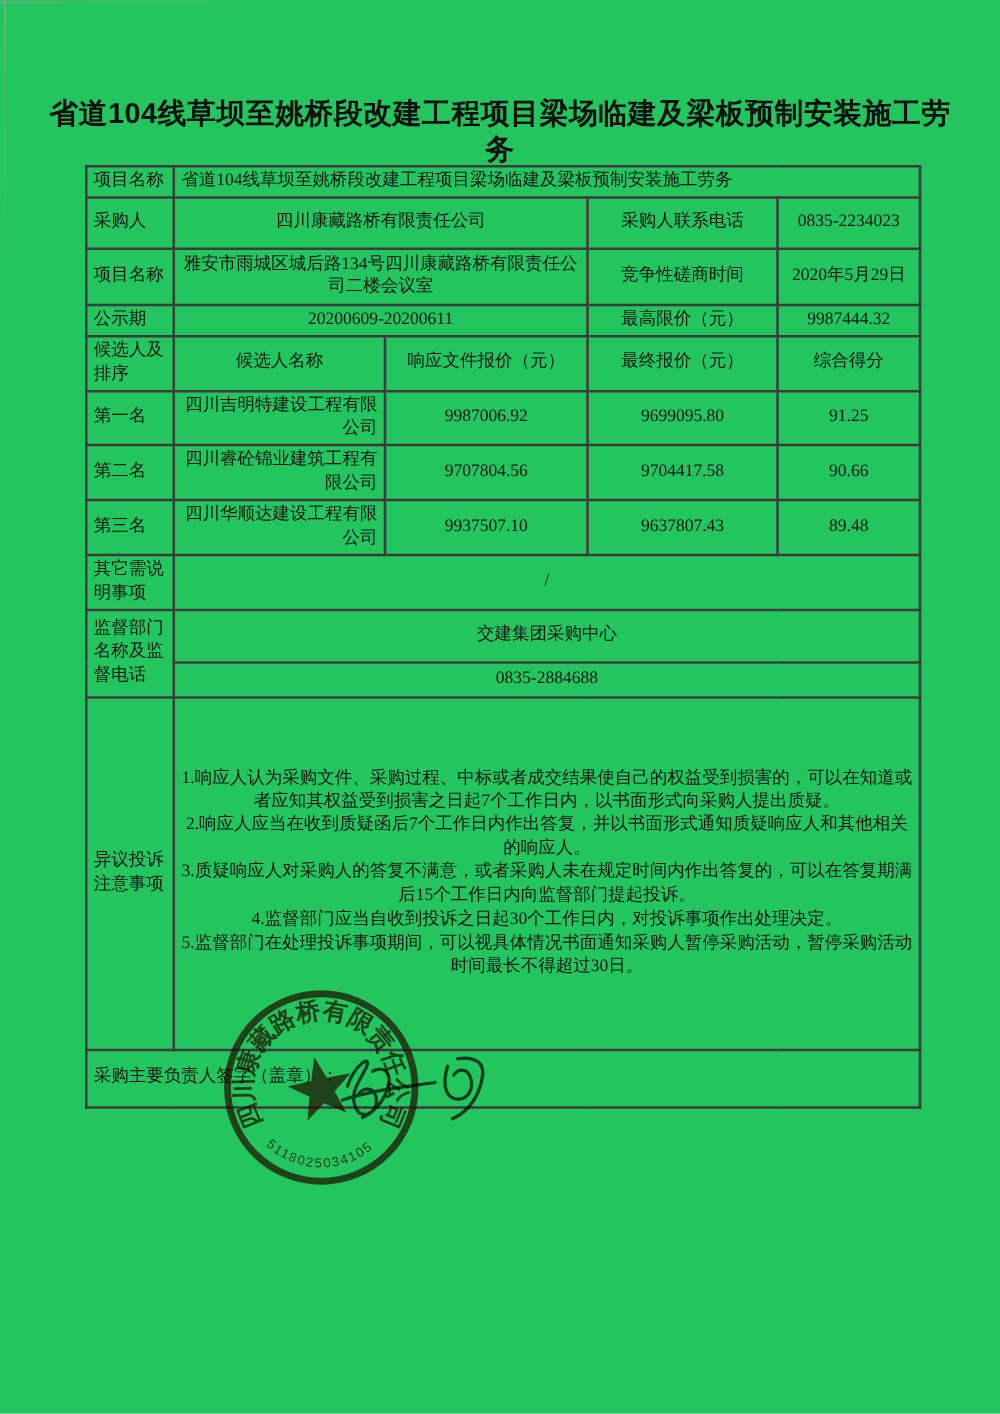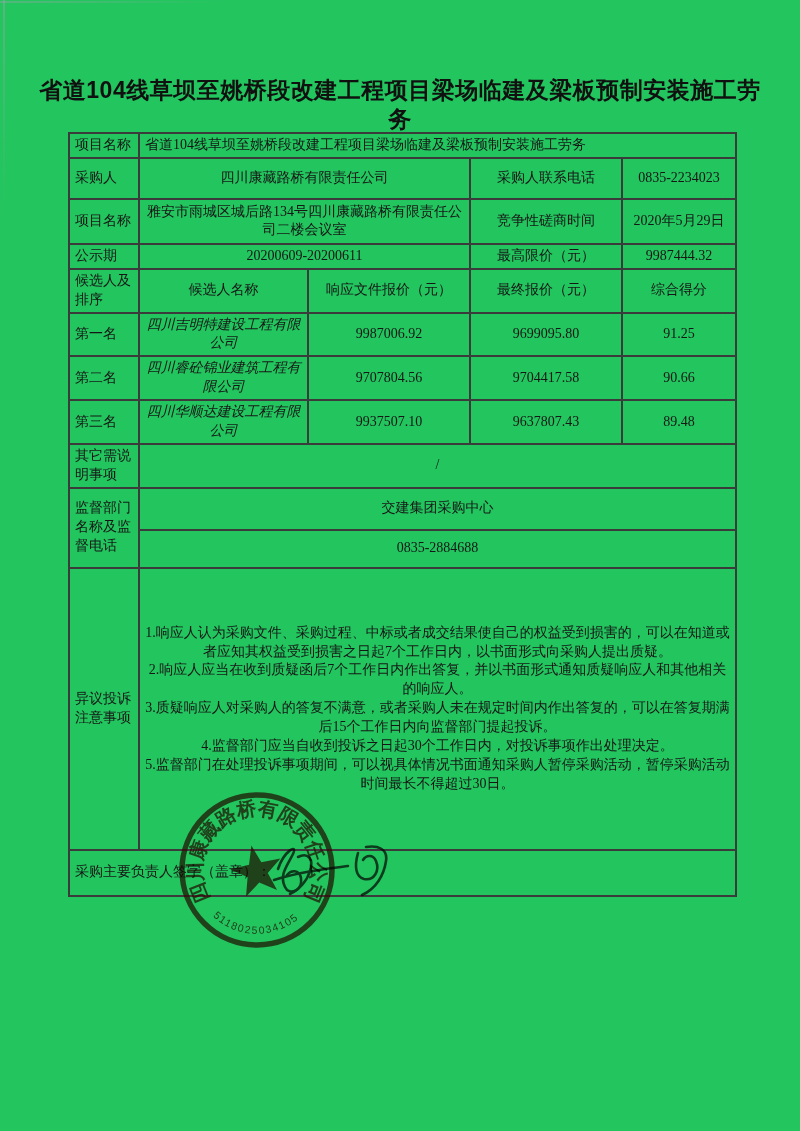--- a/index.html
+++ b/index.html
@@ -21,28 +21,28 @@
     position:absolute;left:68px;top:132px;width:669px;
     border-collapse:collapse;table-layout:fixed;
   }
   table.doc td{
     border:2px solid #3b3b3b;padding:2px 5px;font-size:14px;line-height:1.35;
     vertical-align:middle;word-break:break-all;
   }
   td.lbl{text-align:left;padding-left:4px;}
   td.ctr{text-align:center;}
   td.leftv{text-align:left;font-size:15px;}
-  td.name{font-size:12.5px;text-align:center;padding:1px 3px;font-style:italic;}
+  td.name{font-size:12.5px;text-align:right;padding:1px 3px;}
   td.small{font-size:12.5px;}
   td.obj{padding:8px 9px;font-size:14.5px;line-height:21.5px;text-align:center;}
   td.sig{font-size:15px;padding-left:6px;}
   tr.r-project{height:23px;}  tr.r-purchaser{height:41px;}
   tr.r-venue{height:45px;}    tr.r-publicity{height:21px;}
   tr.r-chead{height:34px;}    tr.r-cand{height:42px;}
-  tr.r-other{height:40px;}    tr.r-sup1{height:42px;}  tr.r-sup2{height:38px;}
+  tr.r-other{height:40px;}    tr.r-sup1{height:42px;}  tr.r-sup2{height:28px;}
   tr.r-obj{height:282px;}     tr.r-sig{height:46px;}
   .seal{position:absolute;left:174px;top:787px;width:166px;height:166px;
     mix-blend-mode:multiply;opacity:.86;}
   .signature{position:absolute;left:262px;top:833px;width:150px;height:80px;
     mix-blend-mode:multiply;opacity:.9;}
 </style>
 </head>
 <body>
 
 <div class="page">

